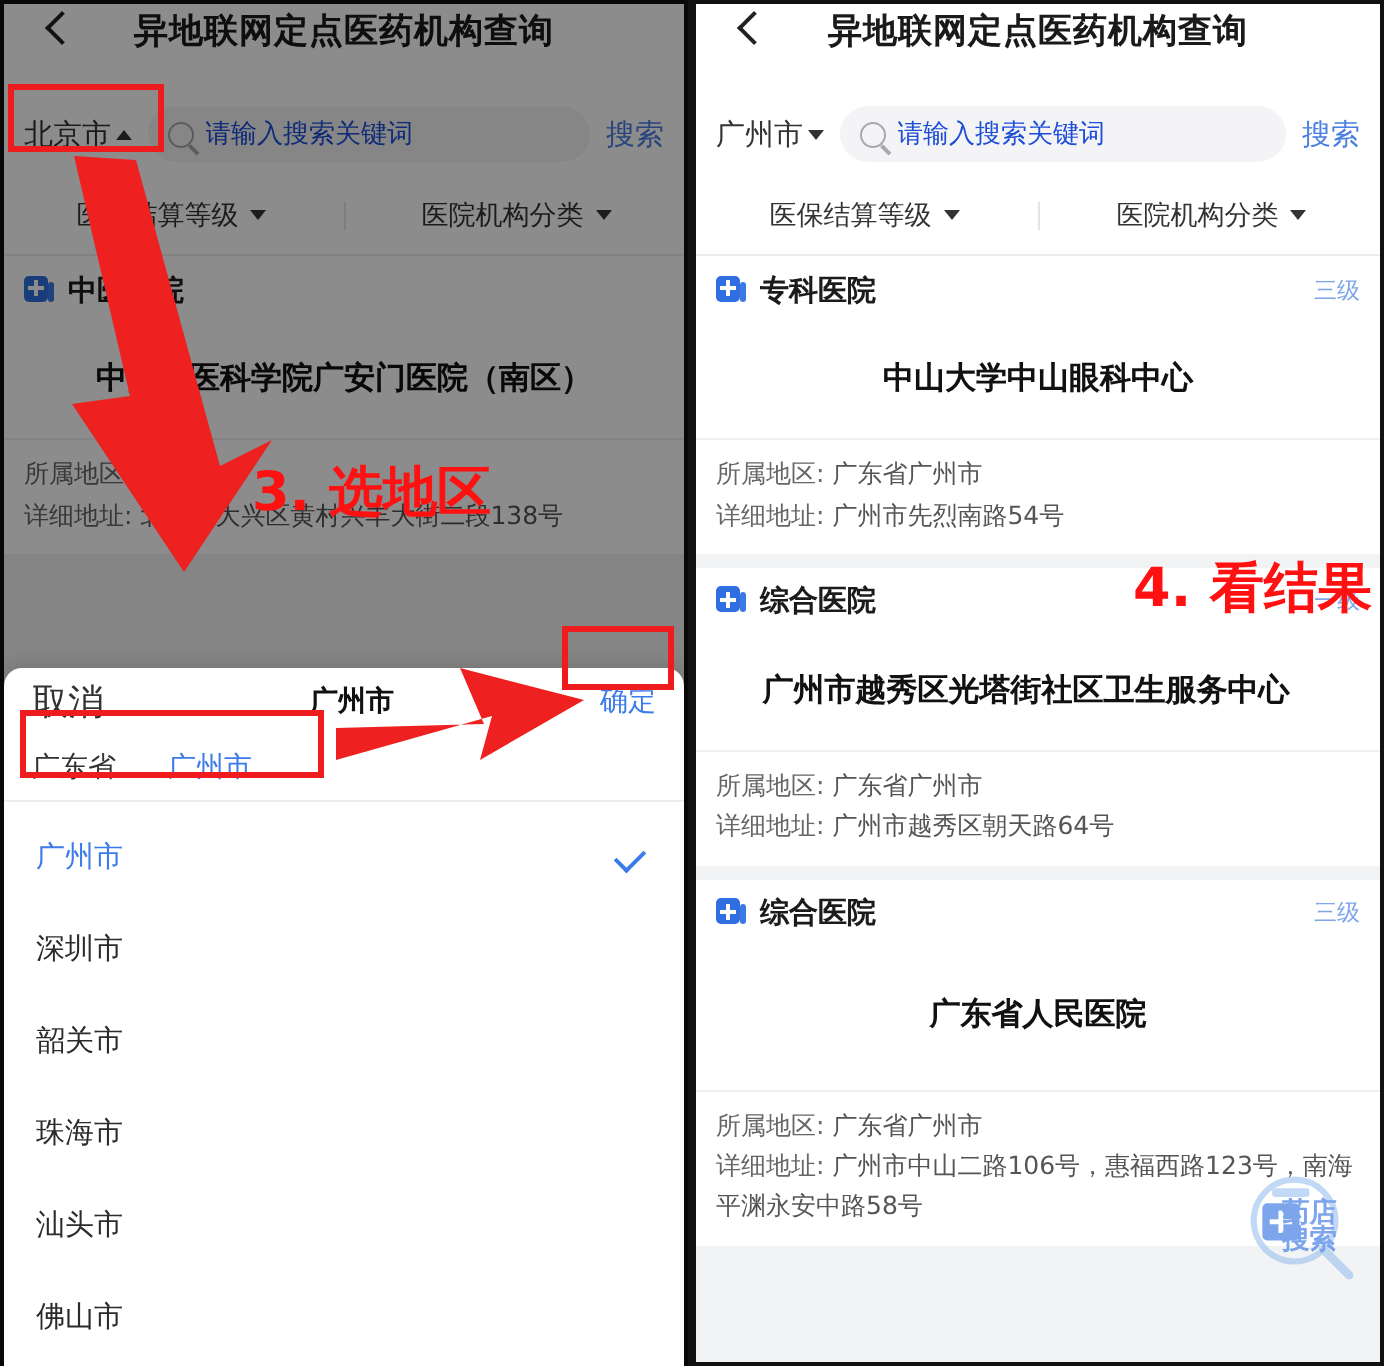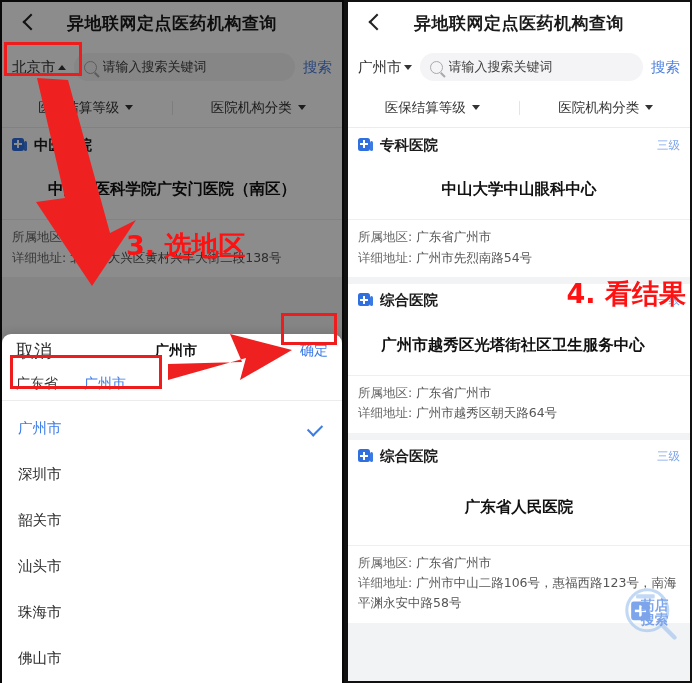--- a/index.html
+++ b/index.html
@@ -10,38 +10,38 @@
     overflow: hidden;
   }
   .stage { position: relative; width: 692px; height: 683px; display: flex; }
 
   
   .panel { position: relative; width: 346px; height: 683px; background: #fff; overflow: hidden; }
   .panel.left  { border-right: 2px solid #111; }
   .panel::after{ content:""; position:absolute; inset:0; border:2px solid #111; pointer-events:none; }
 
   
-  .navbar { height: 46px; display: flex; align-items: center; padding: 4px 12px; background: #fff; }
+  .navbar { height: 46px; display: flex; padding: 4px 12px; background: #fff; }
   .back-icon { width: 22px; height: 22px; position: relative; flex: 0 0 auto; margin-left: 6px;}
   .back-icon::before{
     content:""; position:absolute; left:7px; top:4px; width:10px; height:10px;
     border-left:2.2px solid #222; border-bottom:2.2px solid #222; transform: rotate(45deg);
   }
   .nav-title { flex:1; text-align:center; font-size:17px; font-weight:bold; color:#1a1a1a; letter-spacing:.5px; margin-right:28px;}
 
   
   .searchbar { height: 42px; display:flex; align-items:center; padding: 0 12px; gap:8px; background:#fff;}
   .city-sel { font-size:14.5px; color:#333; display:flex; align-items:center; gap:2px; white-space:nowrap; flex:0 0 auto;}
   .caret-up, .caret-down { width:0;height:0;border-left:4px solid transparent;border-right:4px solid transparent; display:inline-block;}
   .caret-up { border-bottom:5px solid #333; }
   .caret-down { border-top:5px solid #333; }
   .search-input { flex:1; height:28px; background:#f4f4f6; border-radius:14px; display:flex; align-items:center; padding:0 10px; gap:6px; min-width:0;}
   .mag { width:13px;height:13px;border:1.6px solid #a8a8ae;border-radius:50%;position:relative;flex:0 0 auto;}
   .mag::after{content:"";position:absolute;right:-4px;bottom:-3px;width:6px;height:1.6px;background:#a8a8ae;transform:rotate(45deg);}
-  .ph { font-size:13px;color:#404040; white-space:nowrap; overflow:hidden;font-family:Liberation Mono, monospace;}
+  .ph { font-size:13px;color:#1d4ed8; white-space:nowrap; overflow:hidden;font-family:Liberation Mono, monospace;}
   .search-btn { font-size:14.5px;color:#4a7fe0; flex:0 0 auto;}
 
   
   .filterbar { height: 40px; display:flex; align-items:center; background:#fff; border-bottom:1px solid #ececec;}
   .filter { flex:1; display:flex; align-items:center; justify-content:center; gap:6px; font-size:13.5px;color:#333;}
   .fsep { width:1px;height:14px;background:#e4e4e4;}
 
   
   .scroll { background:#f2f3f5; height: calc(683px - 128px); }
   .card { background:#fff; margin-bottom:7px; }
@@ -160,24 +160,24 @@
           <span>广州市</span>
           <i class="check"></i>
         </div>
         <div class="opt">
           <span>深圳市</span>
         </div>
         <div class="opt">
           <span>韶关市</span>
         </div>
         <div class="opt">
+          <span>珠海市</span>
+        </div>
+        <div class="opt">
           <span>汕头市</span>
-        </div>
-        <div class="opt">
-          <span>珠海市</span>
         </div>
         <div class="opt">
           <span>佛山市</span>
         </div>
       </div>
     </div>
 
     <div class="hl" style="left:4px;  top:42px;  width:78px;  height:34px;"></div>
     <div class="hl" style="left:10px; top:355px; width:152px; height:34px;"></div>
     <div class="hl" style="left:281px;top:313px; width:56px;  height:32px;"></div>

